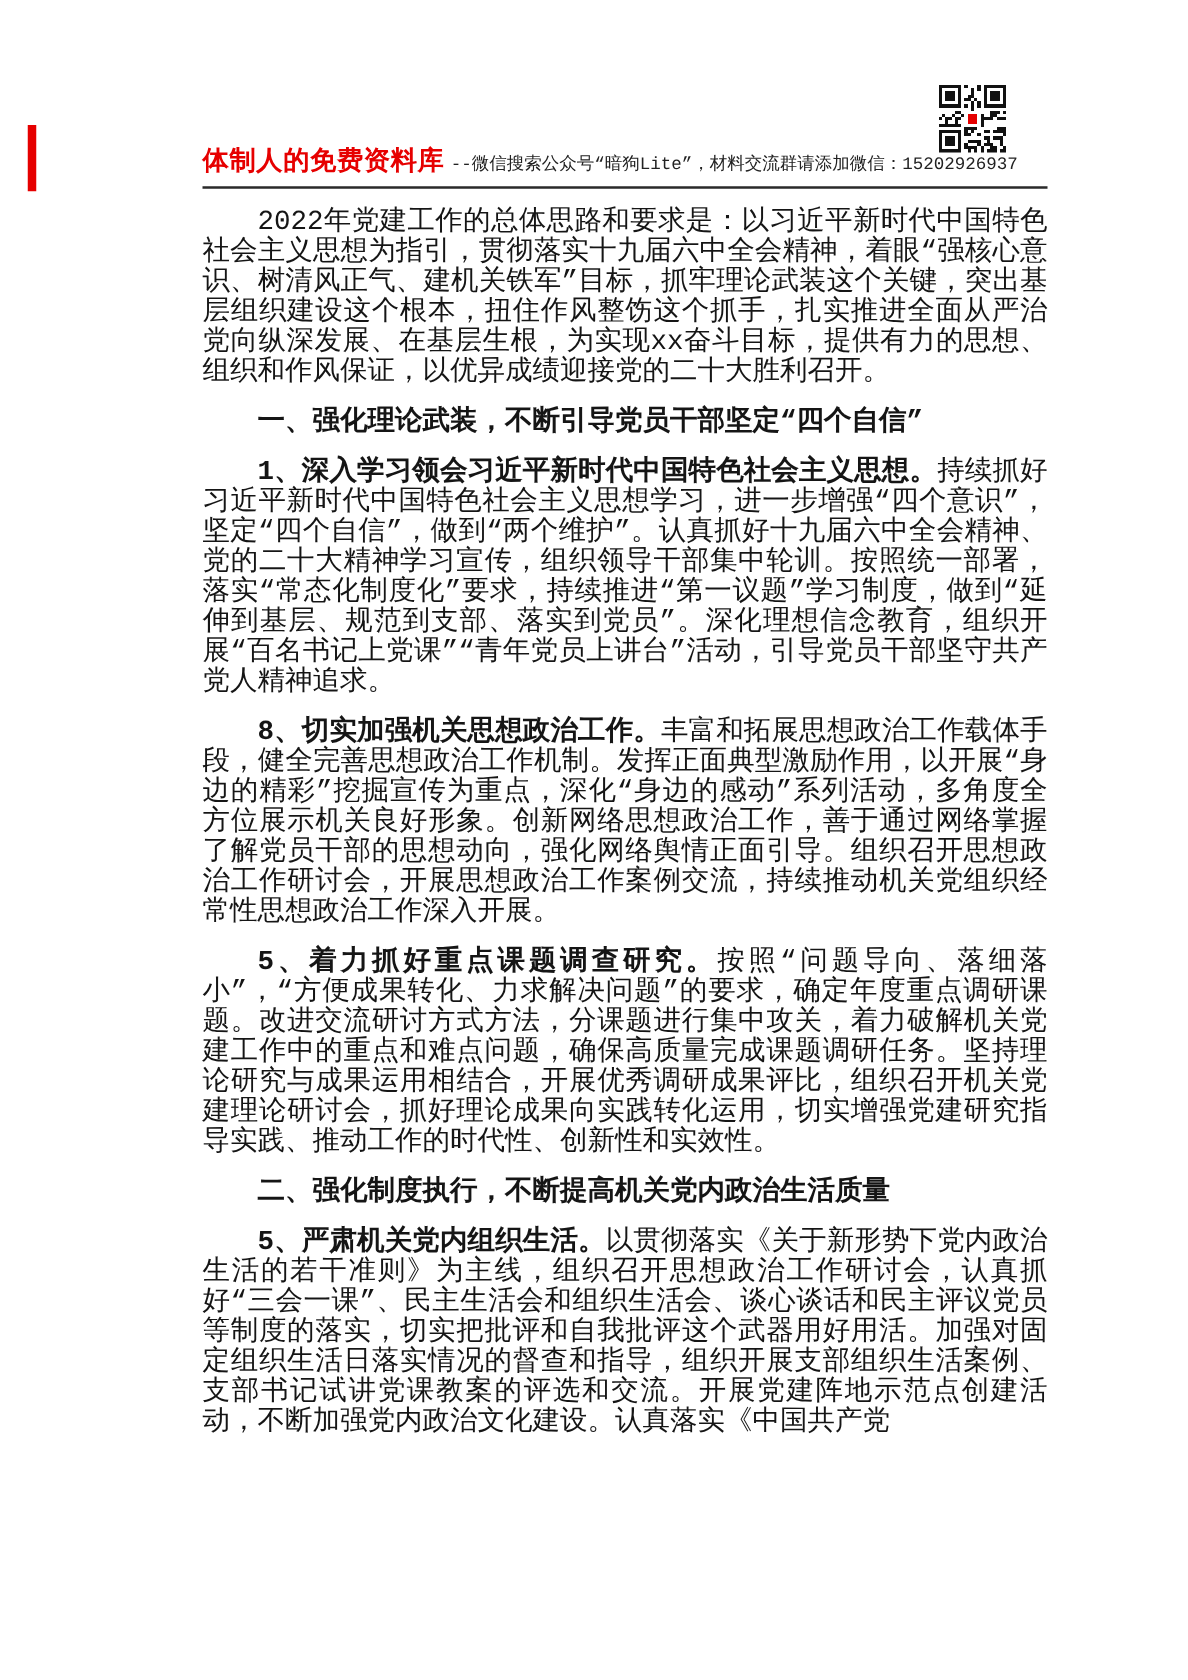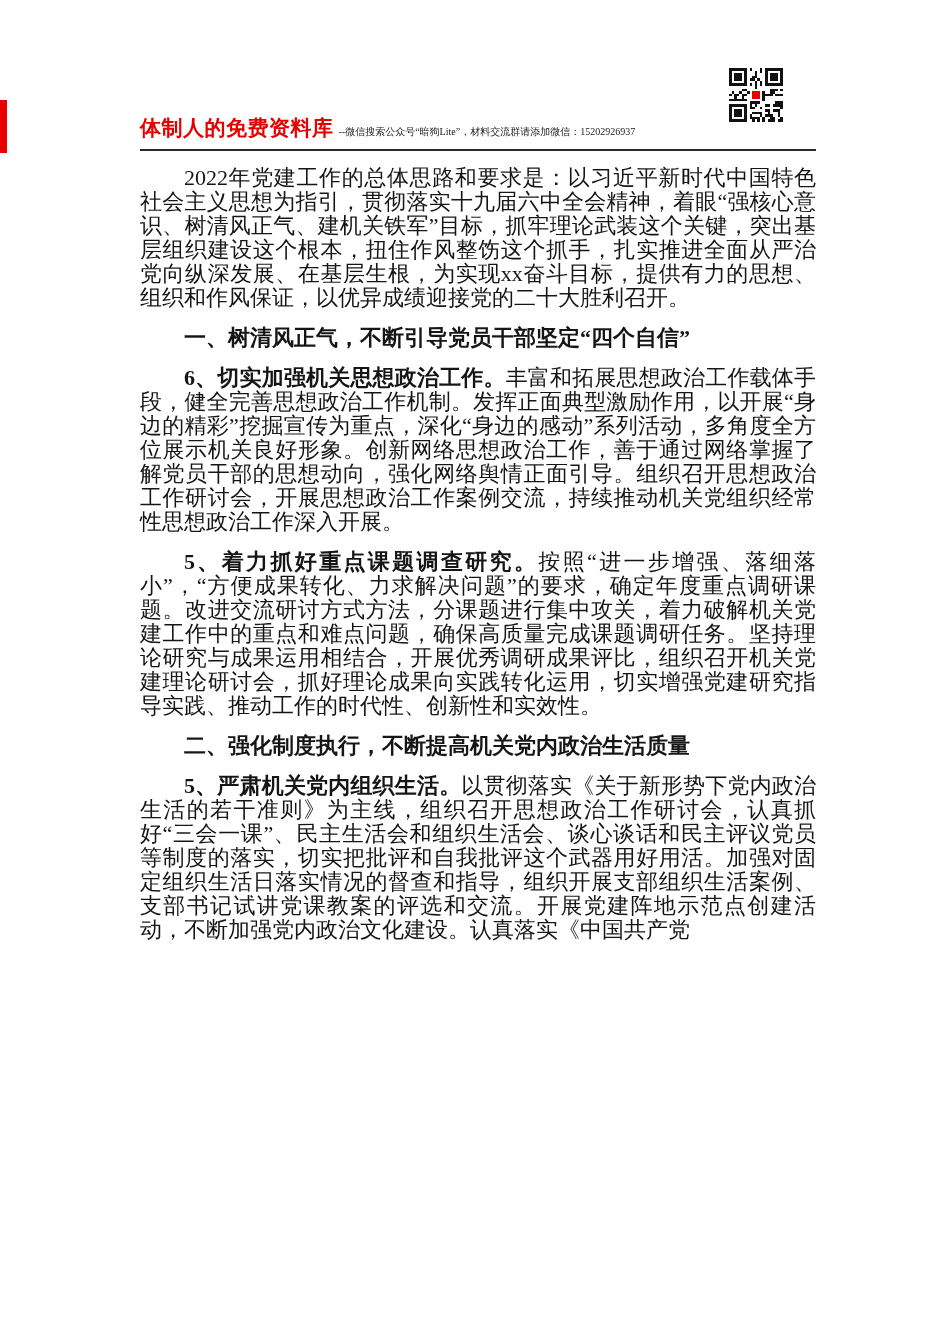--- a/index.html
+++ b/index.html
@@ -1,42 +1,43 @@
 <!DOCTYPE html>
 <html><head>
 <meta charset="utf-8">
 <style>
   html,body{margin:0;padding:0;background:#ffffff;}
   .page{
     position:relative;
     width:838px;height:1344px;
     background:#ffffff;
     overflow:hidden;
-    font-family:Liberation Serif, serif;
+    font-family:Liberation Mono, monospace;
     color:#151515;
+    margin-left:22px;
   }
   .red-strip{
     position:absolute;left:0;top:100px;width:7px;height:53px;
     background:#e60000;
   }
   .qr{
     position:absolute;left:729px;top:68px;width:54px;height:54px;
   }
   .qr svg{display:block;width:100%;height:100%;}
   .header{
     position:absolute;left:140px;top:114px;width:676px;
     display:flex;align-items:baseline;gap:5px;white-space:nowrap;
     border-bottom:2px solid #2a2a2a;padding-bottom:7px;
   }
   .brand{
     font-weight:bold;font-size:21px;letter-spacing:0.5px;
     color:#e60000;
   }
   .subtitle{
-    font-size:10px;color:#222222;
+    font-size:14px;color:#222222;
   }
   .content{
     position:absolute;left:140px;top:150px;width:676px;
     font-size:22px;line-height:24px;
     text-align:justify;text-justify:inter-ideograph;
   }
   .doc-para{margin:16px 0;text-indent:2em;}
   .doc-heading{margin:16px 0;text-indent:2em;font-weight:bold;}
   .bold{font-weight:bold;}
 </style>
@@ -269,20 +270,21 @@
       </svg>
   </div>
 
   <div class="header">
     <span class="brand" style="color: rgb(230, 0, 0);">体制人的免费资料库</span>
     <span class="subtitle">--微信搜索公众号“暗狗Lite”，材料交流群请添加微信：15202926937</span>
   </div>
 
   <div class="content" id="doc-content">
       <p class="doc-para"><span>2022年党建工作的总体思路和要求是：以习近平新时代中国特色社会主义思想为指引，贯彻落实十九届六中全会精神，着眼“强核心意识、树清风正气、建机关铁军”目标，抓牢理论武装这个关键，突出基层组织建设这个根本，扭住作风整饬这个抓手，扎实推进全面从严治党向纵深发展、在基层生根，为实现xx奋斗目标，提供有力的思想、组织和作风保证，以优异成绩迎接党的二十大胜利召开。</span></p>
-      <p class="doc-heading"><span class="bold">一、树清风正气，不断引导党员干部坚定“四个自信”</span></p>
-      <p class="doc-para"><span class="bold">6、切实加强机关思想政治工作。</span><span>丰富和拓展思想政治工作载体手段，健全完善思想政治工作机制。发挥正面典型激励作用，以开展“身边的精彩”挖掘宣传为重点，深化“身边的感动”系列活动，多角度全方位展示机关良好形象。创新网络思想政治工作，善于通过网络掌握了解党员干部的思想动向，强化网络舆情正面引导。组织召开思想政治工作研讨会，开展思想政治工作案例交流，持续推动机关党组织经常性思想政治工作深入开展。</span></p>
-      <p class="doc-para"><span class="bold">5、着力抓好重点课题调查研究。</span><span>按照“进一步增强、落细落小”，“方便成果转化、力求解决问题”的要求，确定年度重点调研课题。改进交流研讨方式方法，分课题进行集中攻关，着力破解机关党建工作中的重点和难点问题，确保高质量完成课题调研任务。坚持理论研究与成果运用相结合，开展优秀调研成果评比，组织召开机关党建理论研讨会，抓好理论成果向实践转化运用，切实增强党建研究指导实践、推动工作的时代性、创新性和实效性。</span></p>
+      <p class="doc-heading"><span class="bold">一、强化理论武装，不断引导党员干部坚定“四个自信”</span></p>
+      <p class="doc-para"><span class="bold">1、深入学习领会习近平新时代中国特色社会主义思想。</span><span>持续抓好习近平新时代中国特色社会主义思想学习，进一步增强“四个意识”，坚定“四个自信”，做到“两个维护”。认真抓好十九届六中全会精神、党的二十大精神学习宣传，组织领导干部集中轮训。按照统一部署，落实“常态化制度化”要求，持续推进“第一议题”学习制度，做到“延伸到基层、规范到支部、落实到党员”。深化理想信念教育，组织开展“百名书记上党课”“青年党员上讲台”活动，引导党员干部坚守共产党人精神追求。</span></p>
+      <p class="doc-para"><span class="bold">8、切实加强机关思想政治工作。</span><span>丰富和拓展思想政治工作载体手段，健全完善思想政治工作机制。发挥正面典型激励作用，以开展“身边的精彩”挖掘宣传为重点，深化“身边的感动”系列活动，多角度全方位展示机关良好形象。创新网络思想政治工作，善于通过网络掌握了解党员干部的思想动向，强化网络舆情正面引导。组织召开思想政治工作研讨会，开展思想政治工作案例交流，持续推动机关党组织经常性思想政治工作深入开展。</span></p>
+      <p class="doc-para"><span class="bold">5、着力抓好重点课题调查研究。</span><span>按照“问题导向、落细落小”，“方便成果转化、力求解决问题”的要求，确定年度重点调研课题。改进交流研讨方式方法，分课题进行集中攻关，着力破解机关党建工作中的重点和难点问题，确保高质量完成课题调研任务。坚持理论研究与成果运用相结合，开展优秀调研成果评比，组织召开机关党建理论研讨会，抓好理论成果向实践转化运用，切实增强党建研究指导实践、推动工作的时代性、创新性和实效性。</span></p>
       <p class="doc-heading"><span class="bold">二、强化制度执行，不断提高机关党内政治生活质量</span></p>
       <p class="doc-para"><span class="bold">5、严肃机关党内组织生活。</span><span>以贯彻落实《关于新形势下党内政治生活的若干准则》为主线，组织召开思想政治工作研讨会，认真抓好“三会一课”、民主生活会和组织生活会、谈心谈话和民主评议党员等制度的落实，切实把批评和自我批评这个武器用好用活。加强对固定组织生活日落实情况的督查和指导，组织开展支部组织生活案例、支部书记试讲党课教案的评选和交流。开展党建阵地示范点创建活动，不断加强党内政治文化建设。认真落实《中国共产党</span></p>
     </div>
 
 </div>
 
 </body></html>

